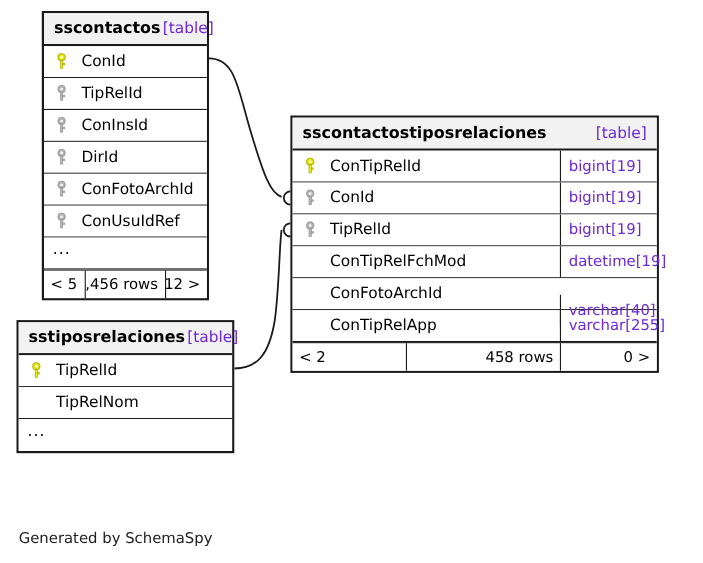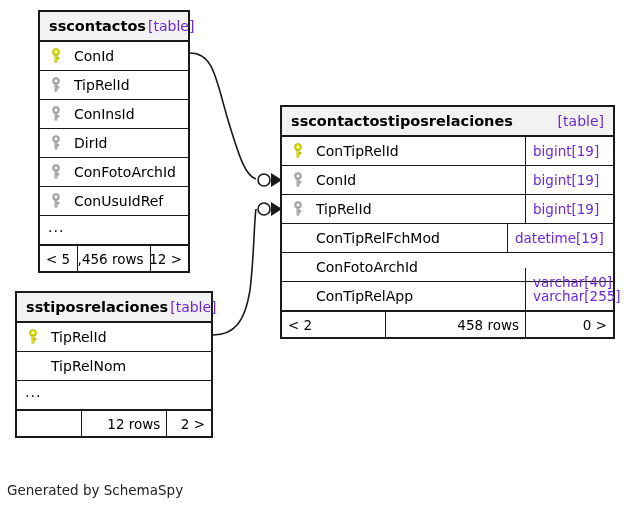--- a/index.html
+++ b/index.html
@@ -131,21 +131,21 @@
     left: 0; top: 0;
     width: 639px;
     height: 512px;
     z-index: 1;
     pointer-events: none;
   }
 
   
   #caption {
     position: absolute;
-    left: 7px;
+    left: 17px;
     top: 482px;
     font-size: 13.5px;
     color: #222222;
     white-space: nowrap;
   }
 </style>
 </head>
 <body>
 
 <div id="canvas">
@@ -245,21 +245,21 @@
 
     <div class="row ellipsis">...</div>
 
     <div class="footer">
       <div class="cell f-left" style="flex:0 0 25%;">&lt; 5</div>
       <div class="cell f-right" style="flex:1 1 auto;">3,456 rows</div>
       <div class="cell f-right" style="flex:0 0 26%;">12 &gt;</div>
     </div>
   </div>
 
-  <div class="table-box" id="tbl-sscontactostiposrelaciones" style="left:280px; top:105px; width:335px;">
+  <div class="table-box" id="tbl-sscontactostiposrelaciones" style="left:264px; top:105px; width:335px;">
     <div class="tbl-header">
       <span class="tbl-name">sscontactostiposrelaciones</span>
       <span class="tbl-tag">[table]</span>
     </div>
 
     <div class="row">
       <div class="col-name">
         <svg class="keyicon" viewBox="0 0 16 16">
           <circle cx="8" cy="4" r="3.4" fill="#e8e800" stroke="#9a9a00" stroke-width="0.7"></circle>
           <circle cx="8" cy="4" r="1.2" fill="#ffffff"></circle>
@@ -295,21 +295,21 @@
         <span class="colname-text">TipRelId</span>
       </div>
       <div class="col-type" style="width:88px;">bigint[19]</div>
     </div>
 
     <div class="row">
       <div class="col-name">
         <svg class="keyicon spacer" viewBox="0 0 16 16"></svg>
         <span class="colname-text">ConTipRelFchMod</span>
       </div>
-      <div class="col-type" style="width:106px;">datetime[19]</div>
+      <div class="col-type" style="width:88px;">datetime[19]</div>
     </div>
 
     <div class="row">
       <div class="col-name">
         <svg class="keyicon spacer" viewBox="0 0 16 16"></svg>
         <span class="colname-text">ConFotoArchId</span>
       </div>
       <div class="col-type" style="width:88px;margin-top:29px;">varchar[40]</div>
     </div>
 
@@ -349,22 +349,17 @@
 
     <div class="row">
       <div class="col-name">
         <svg class="keyicon spacer" viewBox="0 0 16 16"></svg>
         <span class="colname-text">TipRelNom</span>
       </div>
     </div>
 
     <div class="row ellipsis">...</div>
 
-    <div class="footer">
-      <div class="cell f-left" style="flex:0 0 33%;"></div>
-      <div class="cell f-right" style="flex:1 1 auto;">12 rows</div>
-      <div class="cell f-right" style="flex:0 0 23%;">2 &gt;</div>
-    </div>
   </div>
 
   <div id="caption">Generated by SchemaSpy</div>
 
 </div>
 
 </body></html>

